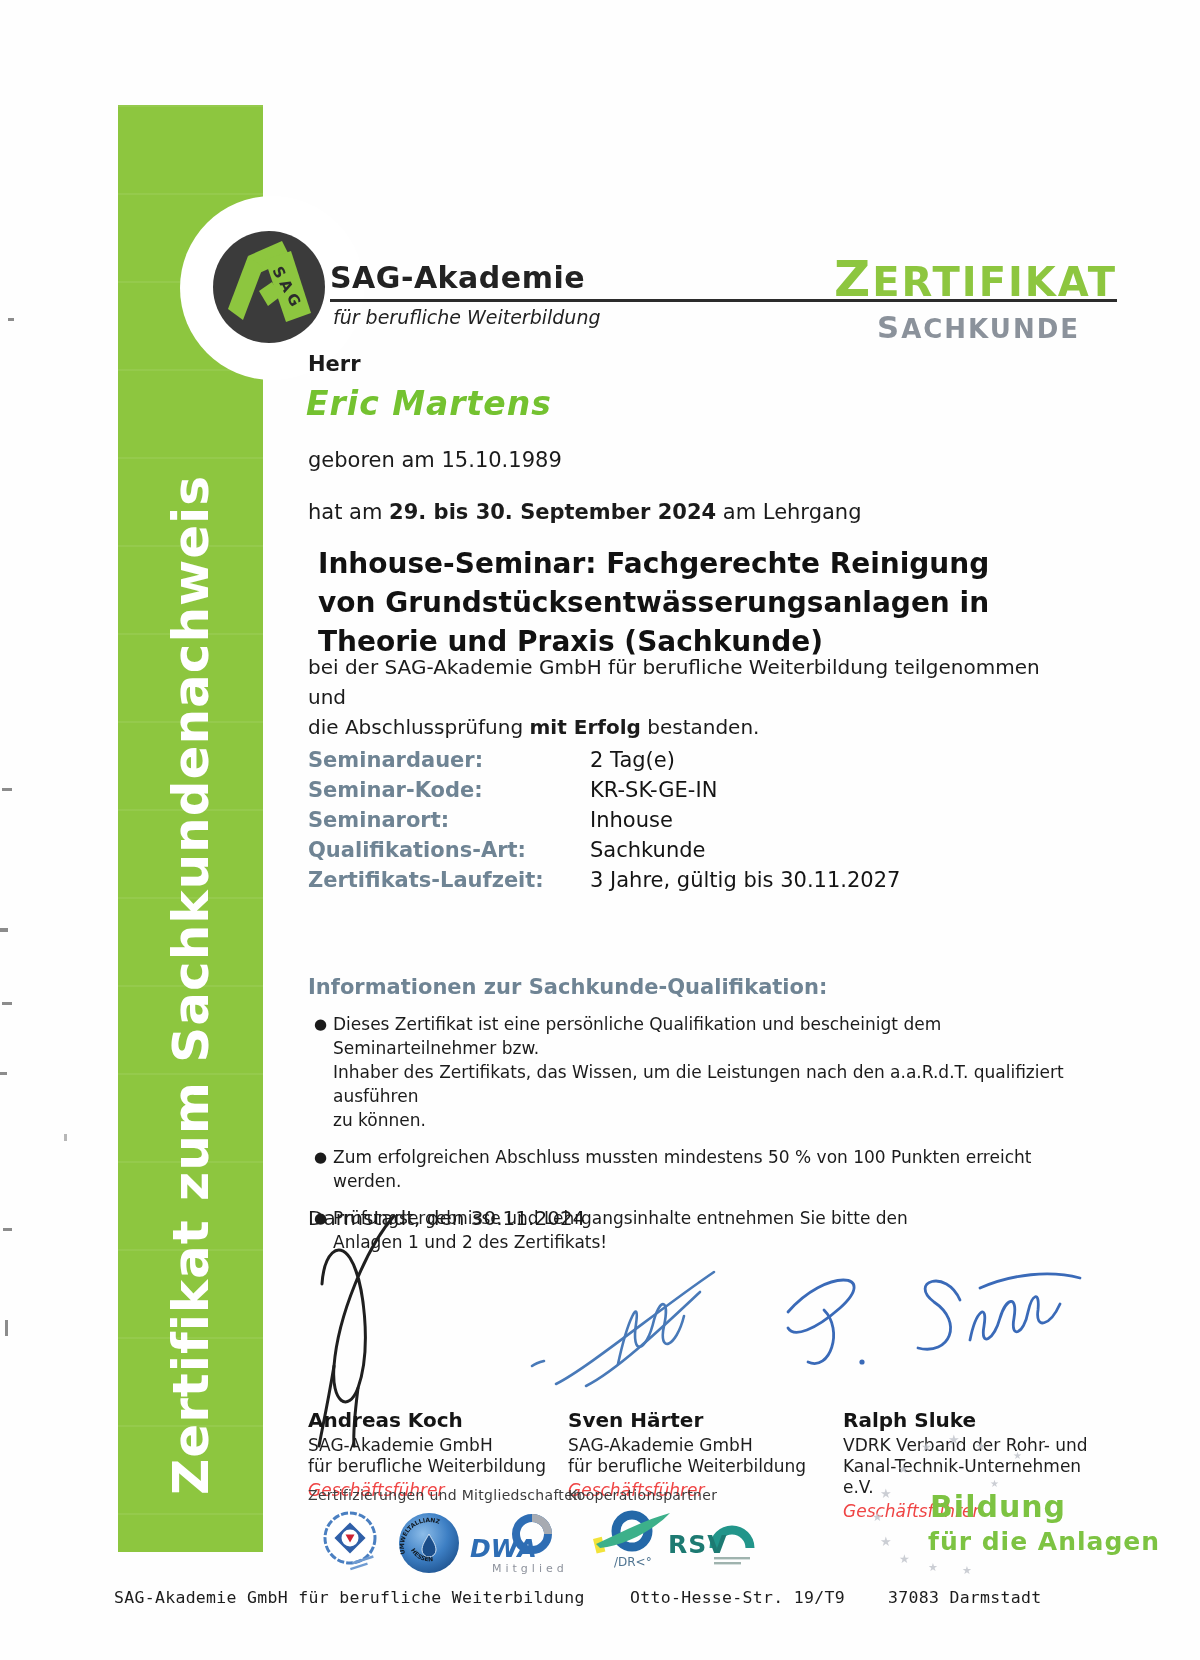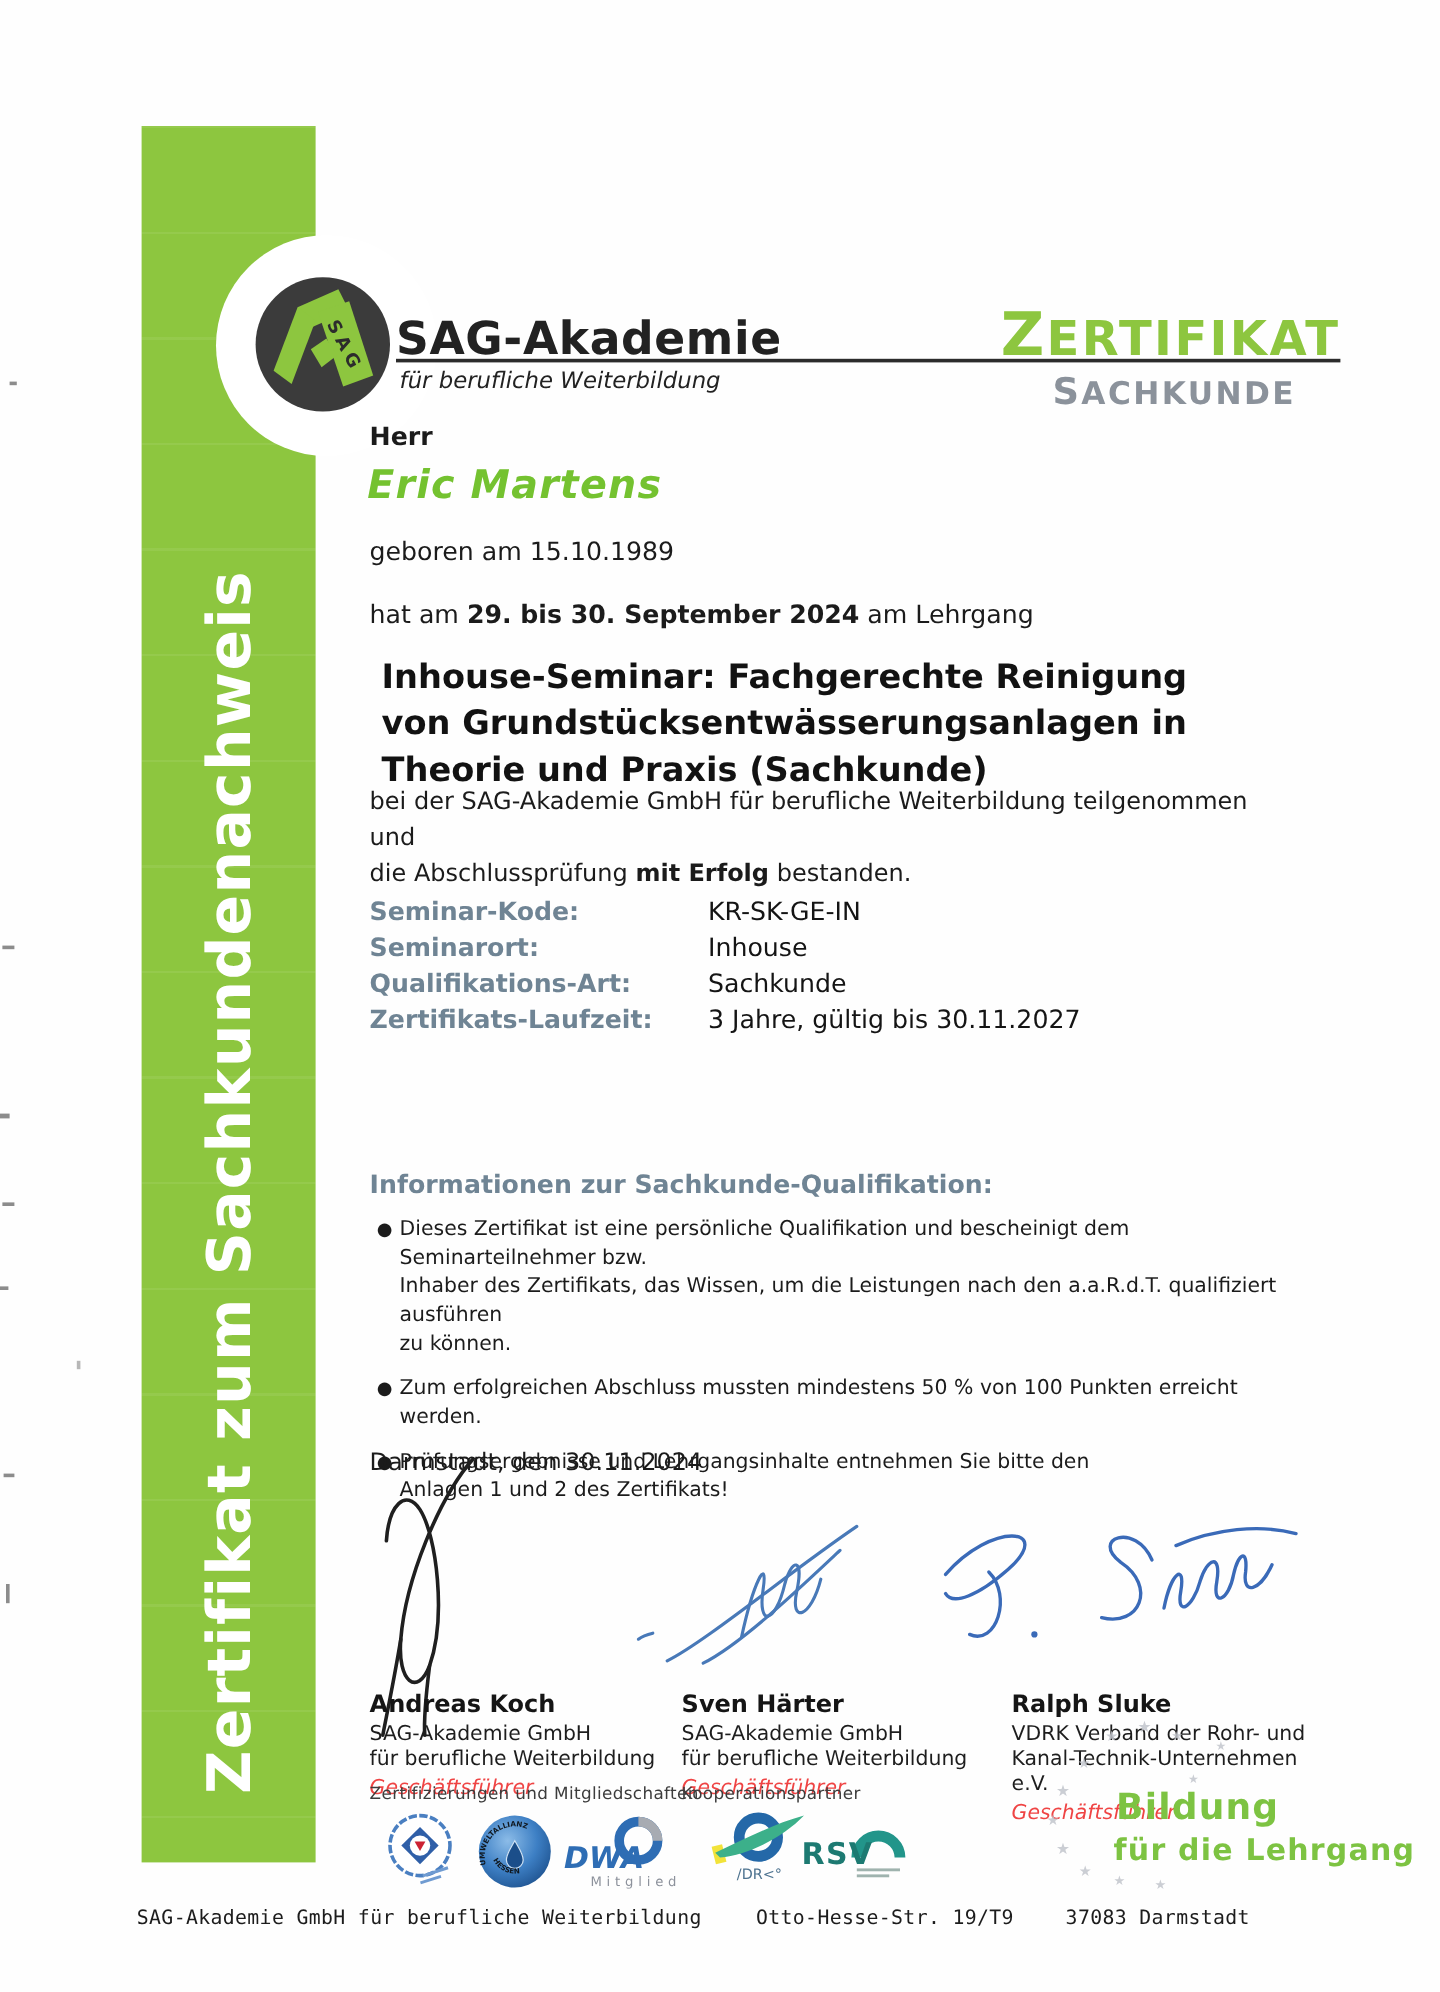--- a/index.html
+++ b/index.html
@@ -20,21 +20,21 @@
   .band-label{
     writing-mode:vertical-rl;transform:rotate(180deg);
     color:#fff;font-weight:bold;font-size:50px;letter-spacing:1px;white-space:nowrap;
   }
 
   
   .logo-cut{left:180px;top:196px;width:184px;height:184px;border-radius:50%;background:#fff;}
   .sag-logo{left:212px;top:230px;width:114px;height:114px;}
 
   
-  .brand{left:330px;top:260px;font-size:38px;font-weight:bold;color:#222;letter-spacing:.5px;}
+  .brand{left:330px;top:260px;font-size:30px;font-weight:bold;color:#222;letter-spacing:.5px;}
   .brand-rule{left:330px;top:299px;width:787px;height:3px;background:#2c2c2c;}
   .brand-sub{left:333px;top:306px;font-size:19px;font-style:italic;color:#222;}
   .doctype{right:83px;top:250px;font-size:40px;font-weight:bold;color:#8dc63f;letter-spacing:2px;text-align:right;}
   .doctype::first-letter{font-size:1.25em;}
   .docsub{right:120px;top:310px;font-size:26px;font-weight:bold;color:#8b929b;letter-spacing:2px;text-align:right;}
   .docsub::first-letter{font-size:1.18em;}
 
   
   .salutation{left:308px;top:352px;font-size:21px;font-weight:bold;}
   .recipient-name{left:306px;top:384px;font-size:33px;font-weight:bold;font-style:italic;color:#74c230;letter-spacing:1px;}
@@ -116,20 +116,24 @@
 <div class="abs intro"><span>hat am </span><b>29. bis 30. September 2024</b><span> am Lehrgang</span></div>
 
 <div class="abs course-title preline">Inhouse-Seminar: Fachgerechte Reinigung
 von Grundstücksentwässerungsanlagen in
 Theorie und Praxis (Sachkunde)</div>
 
 <div class="abs partic preline"><span>bei der SAG-Akademie GmbH für berufliche Weiterbildung teilgenommen und
 die Abschlussprüfung </span><b>mit Erfolg</b><span> bestanden.</span></div>
 
 <div class="abs details">
+  <div class="drow">
+      <span class="dlabel">Seminardauer:</span>
+      <span class="dvalue">2 Tag(e)</span>
+    </div>
   <div class="drow">
       <span class="dlabel">Seminar-Kode:</span>
       <span class="dvalue">KR-SK-GE-IN</span>
     </div>
   <div class="drow">
       <span class="dlabel">Seminarort:</span>
       <span class="dvalue">Inhouse</span>
     </div>
   <div class="drow">
       <span class="dlabel">Qualifikations-Art:</span>
@@ -258,21 +262,21 @@
 <span class="star" style="left:1013px;top:1450px;font-size:10px;">★</span>
 <span class="star" style="left:898px;top:1462px;font-size:12px;">★</span>
 <span class="star" style="left:880px;top:1486px;font-size:13px;">★</span>
 <span class="star" style="left:872px;top:1510px;font-size:12px;">★</span>
 <span class="star" style="left:880px;top:1534px;font-size:13px;">★</span>
 <span class="star" style="left:899px;top:1552px;font-size:12px;">★</span>
 <span class="star" style="left:928px;top:1561px;font-size:11px;">★</span>
 <span class="star" style="left:962px;top:1564px;font-size:11px;">★</span>
 <span class="star" style="left:990px;top:1478px;font-size:10px;">★</span>
 <div class="abs slogan1">Bildung</div>
-<div class="abs slogan2">für die Lehrgang</div>
+<div class="abs slogan2">für die Anlagen</div>
 
 <div class="abs footer-text f1">SAG-Akademie GmbH für berufliche Weiterbildung</div>
 <div class="abs footer-text f2">Otto-Hesse-Str. 19/T9</div>
 <div class="abs footer-text f3">37083 Darmstadt</div>
 
 <div class="artifact" style="left:8px;top:318px;width:6px;height:3px;"></div>
 <div class="artifact" style="left:2px;top:788px;width:10px;height:3px;"></div>
 <div class="artifact" style="left:0px;top:928px;width:8px;height:4px;"></div>
 <div class="artifact" style="left:2px;top:1002px;width:10px;height:3px;"></div>
 <div class="artifact" style="left:0px;top:1072px;width:7px;height:3px;"></div>

